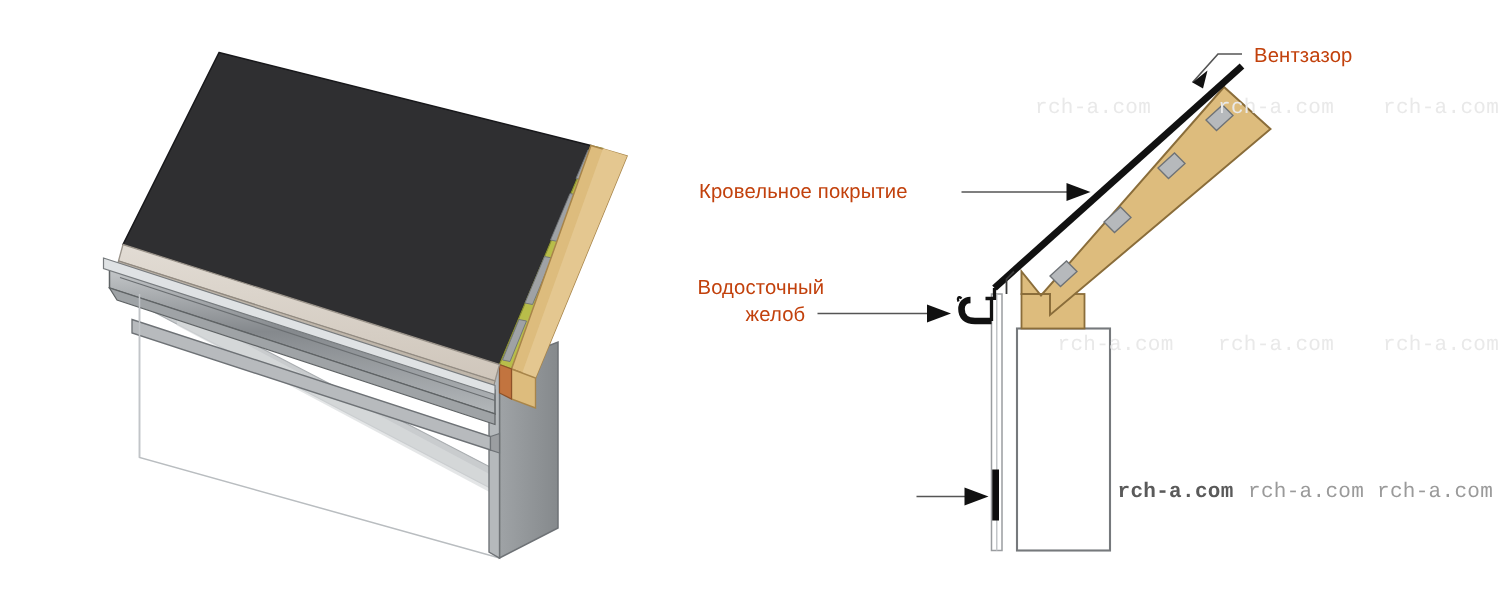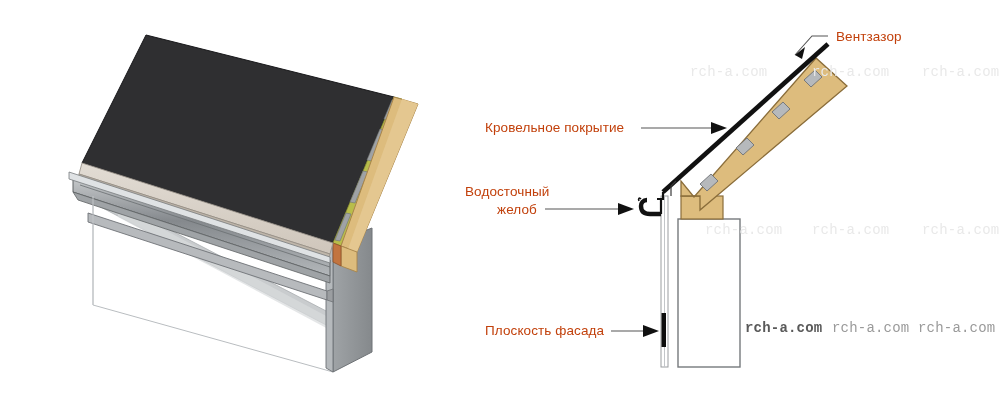--- a/index.html
+++ b/index.html
@@ -210,20 +210,19 @@
     <span class="wm" style="left:812px; top:222px;">rch-a.com</span>
     <span class="wm" style="left:922px; top:222px;">rch-a.com</span>
 
     <span class="wm solid" style="left:745px; top:320px;">rch-a.com</span>
     <span class="wm plain" style="left:832px; top:320px;">rch-a.com</span>
     <span class="wm plain" style="left:918px; top:320px;">rch-a.com</span>
   </div>
 
   <div class="label" style="left:836px; top:28px;">Вентзазор</div>
 
-  <div class="label" style="left:485px; top:119px;">Кровельное покрытие</div>
+  <div class="label" style="left:466px; top:119px;">Кровельное покрытие</div>
 
   <div class="label" style="left:465px; top:183px;">Водосточный</div>
   <div class="label" style="left:497px; top:201px;">желоб</div>
 
-  <div class="label" style="left:485px; top:322px;">Плоскость фасада</div>
 
 </div>
 
 </body></html>

